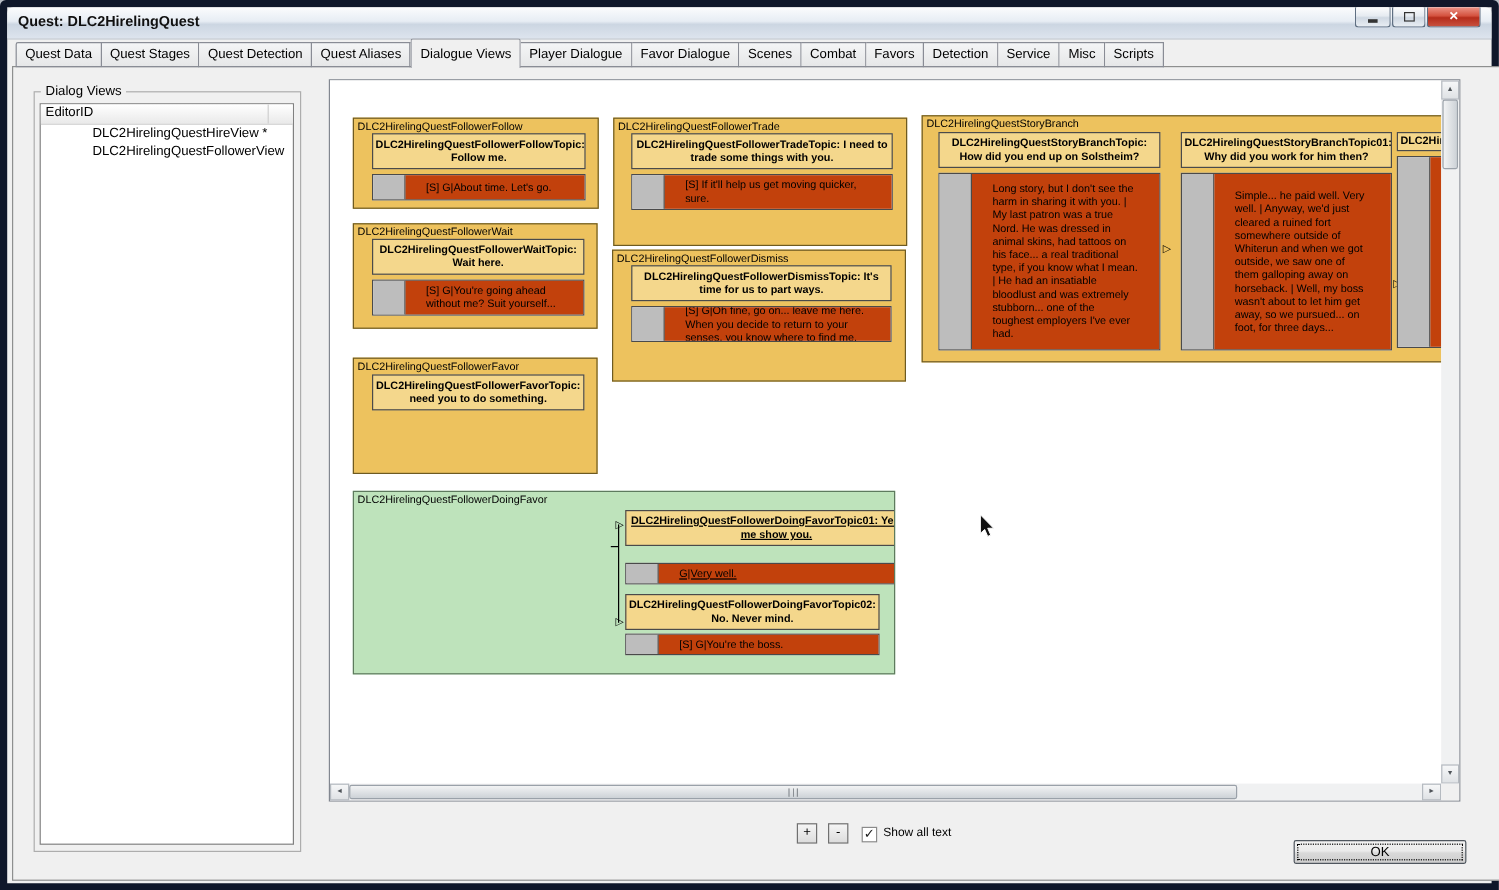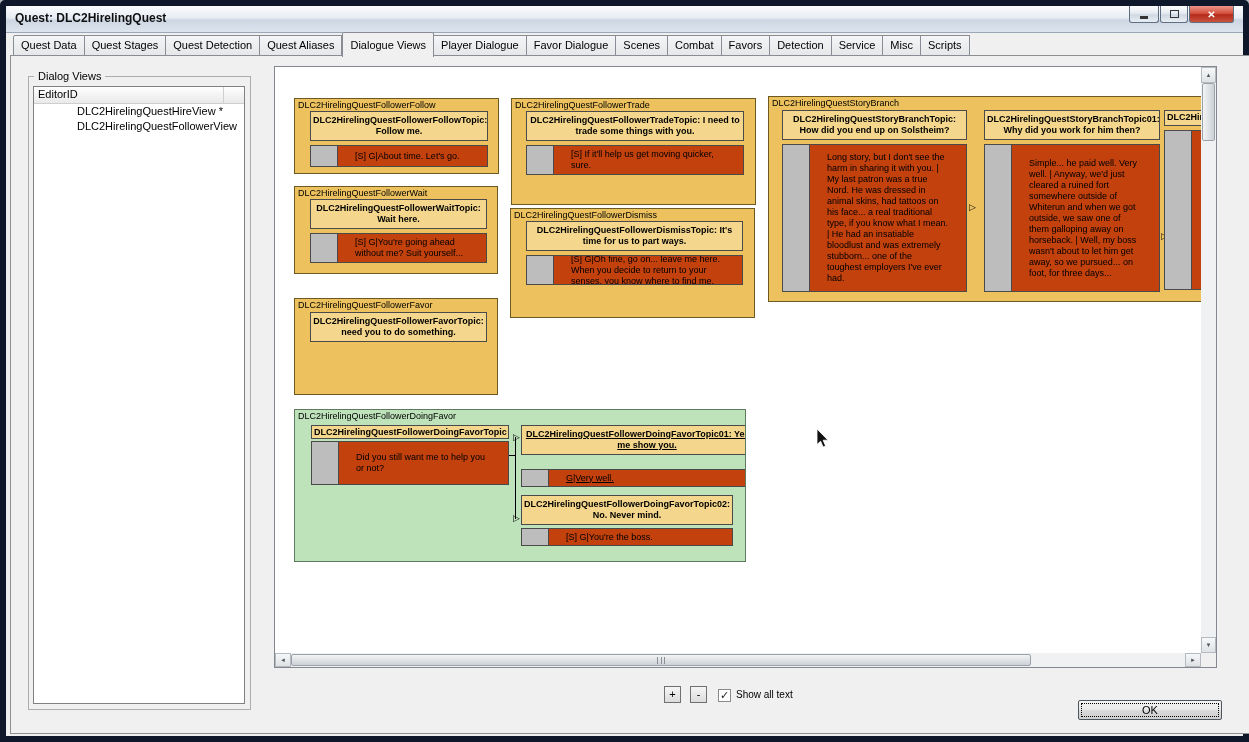--- a/index.html
+++ b/index.html
@@ -235,27 +235,20 @@
 
       <div class="node" style="left:19px; top:231px; width:204px; height:97px;">
         <div class="node-name">DLC2HirelingQuestFollowerFavor</div>
         <div class="tbox" style="left:15px; top:13px; width:177px;">
           <div class="ttitle">DLC2HirelingQuestFollowerFavorTopic: need you to do something.</div>
         </div>
       </div>
 
       <div class="node green" style="left:19px; top:342px; width:452px; height:153px;">
         <div class="node-name">DLC2HirelingQuestFollowerDoingFavor</div>
-        <div class="tbox" style="left:16px; top:15px; width:198px;">
-          <div class="ttitle clip" style="height:14px; text-align:left;">DLC2HirelingQuestFollowerDoingFavorTopic</div>
-          <div class="tresp" style="height:44px; margin-top:2px;">
-            <div class="tflag"></div>
-            <div class="trtext">Did you still want me to help you or not?</div>
-          </div>
-        </div>
         <div class="cline" style="left:214px; top:45px; width:6px; height:1px;"></div>
         <div class="cline" style="left:220px; top:27px; width:1px; height:82px;"></div>
         <span class="carrow" style="left:218px; top:23px;">▷</span>
         <span class="carrow" style="left:218px; top:104px;">▷</span>
         <div class="tbox" style="left:226px; top:15px; width:252px;text-decoration:underline;">
           <div class="ttitle">DLC2HirelingQuestFollowerDoingFavorTopic01: Yes. Let me show you.</div>
           <div class="tresp" style="height:18px; margin-top:14px;">
             <div class="tflag"></div>
             <div class="trtext">G|Very well.</div>
           </div>

